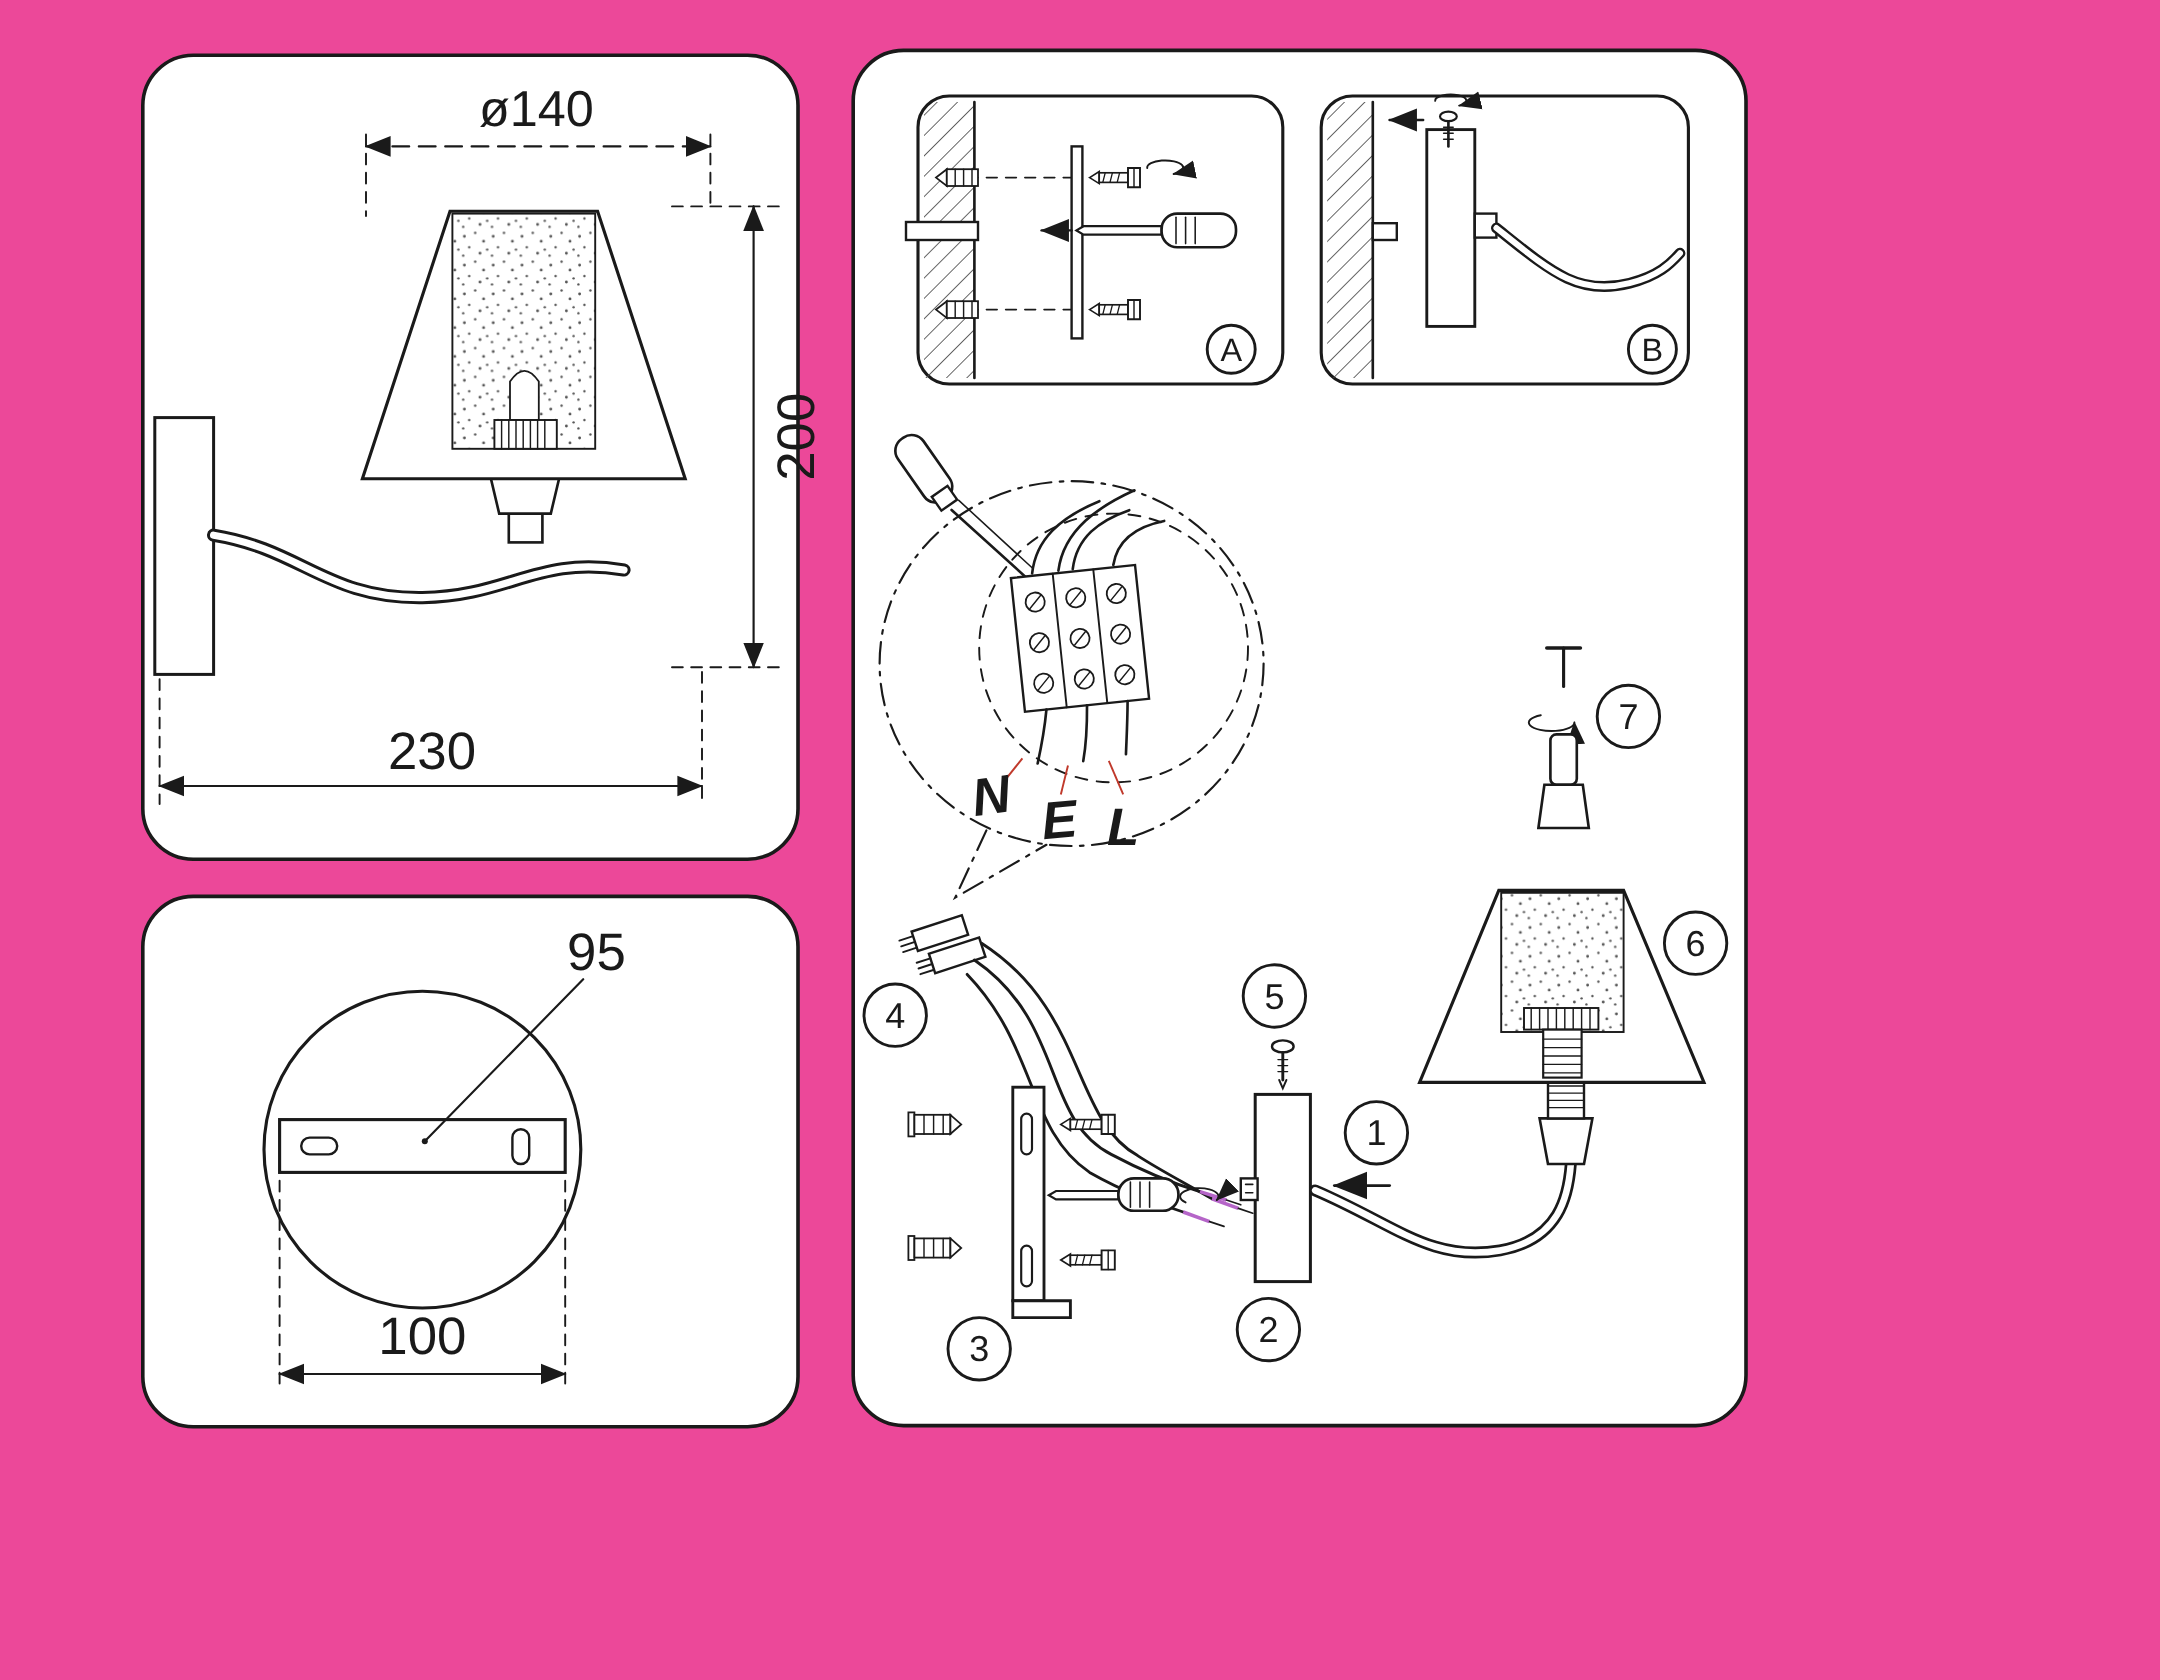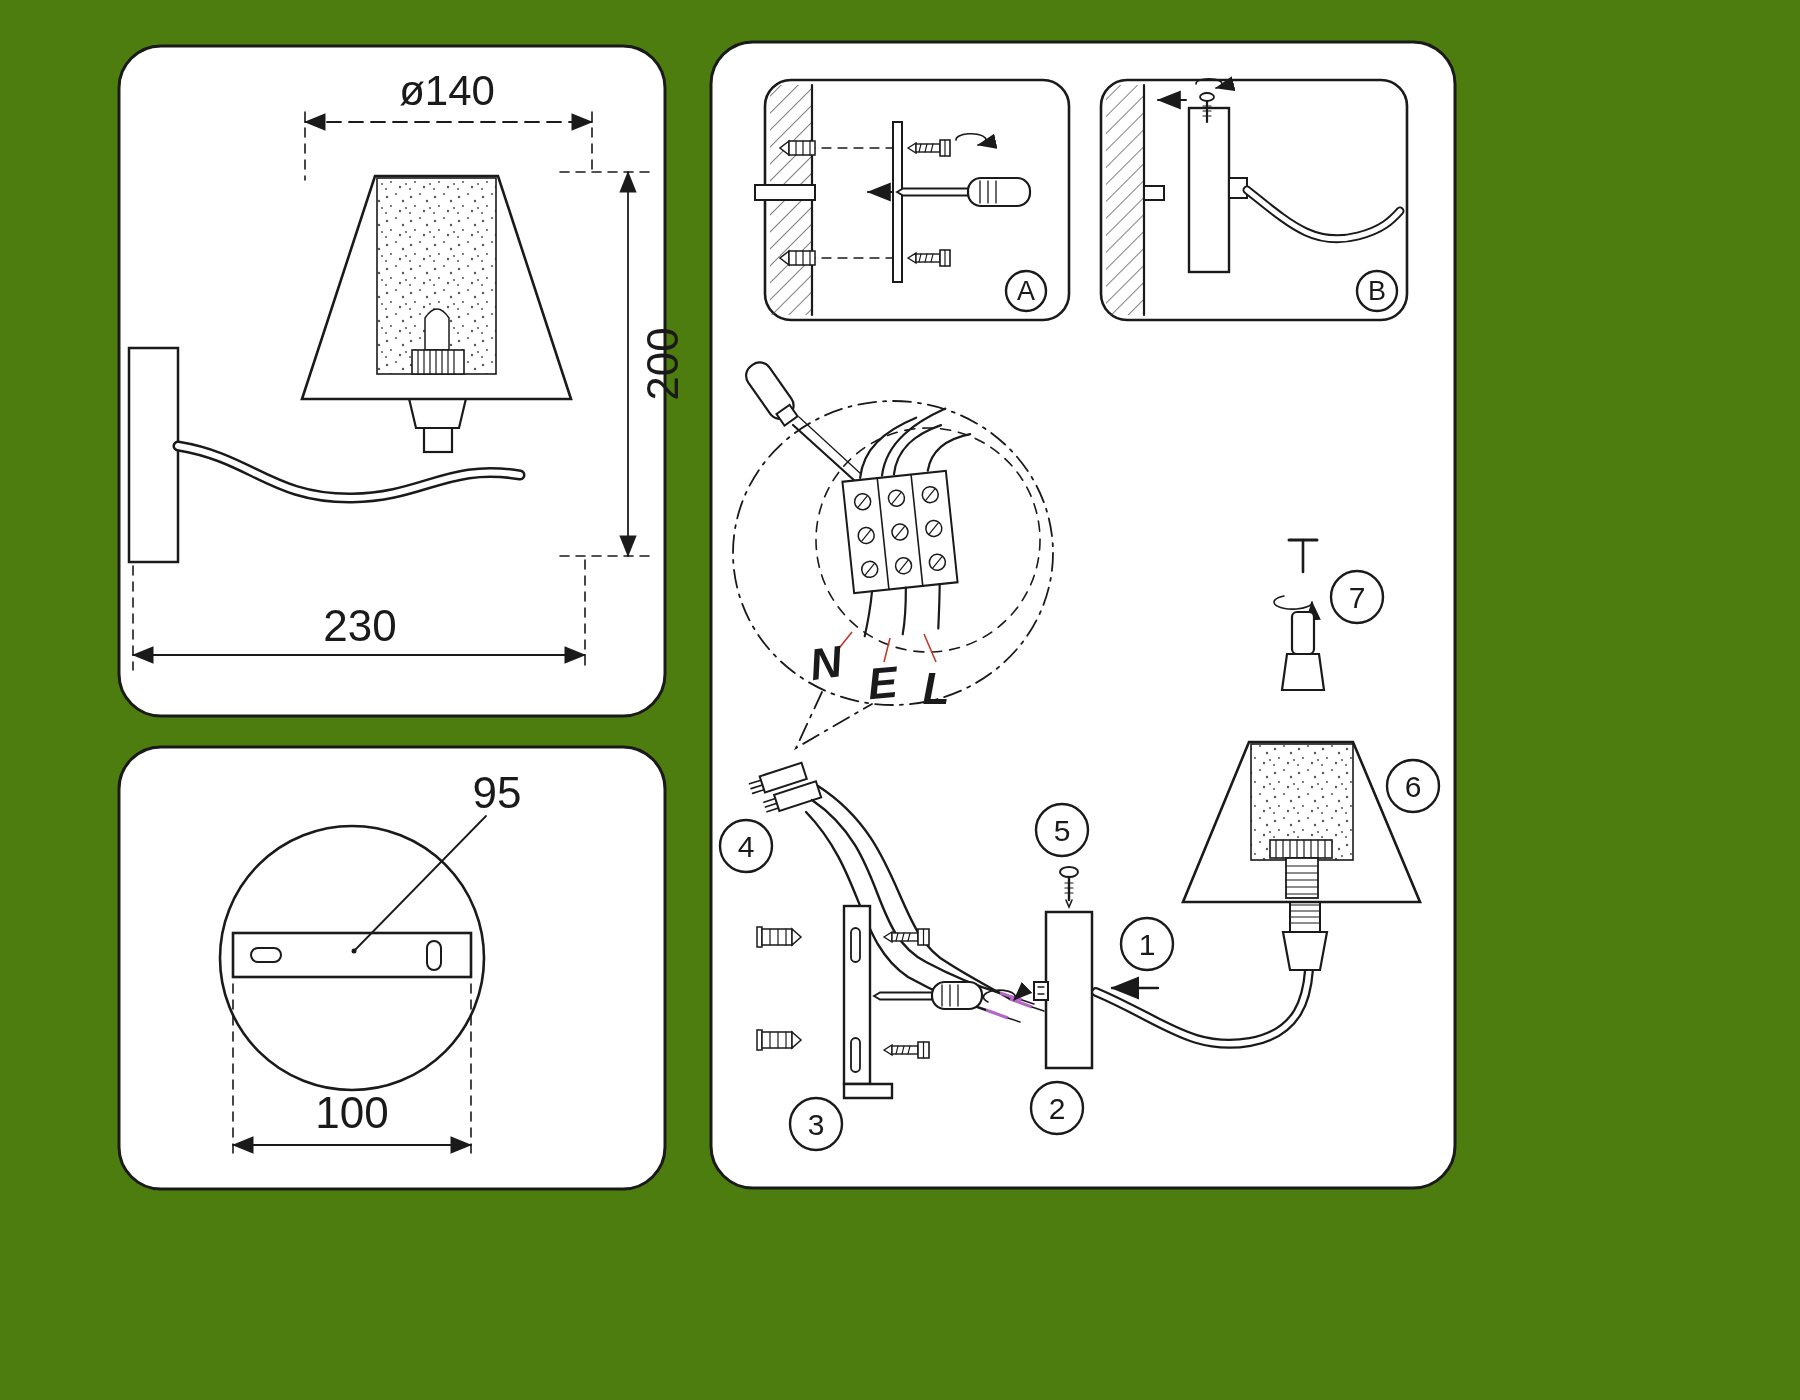--- a/index.html
+++ b/index.html
@@ -1,16 +1,16 @@
 <!DOCTYPE html>
 <html><head>
 <meta charset="utf-8">
 <style>
   html,body{margin:0;padding:0;background:#ffffff;}
-  .stage{position:relative;width:1800px;height:1400px;background:#4d7c0f;overflow:hidden;}
+  .stage{position:relative;width:1800px;height:1400px;background:#ec4899;overflow:hidden;}
   svg{display:block;}
   svg text{font-family:"Liberation Sans","DejaVu Sans",sans-serif;fill:#1a1a1a;}
   .dim{font-size:44px;}
   .dim-small{font-size:42px;}
   .letter{font-size:27px;}
   .stepnum{font-size:30px;}
   .wire-label{font-size:44px;font-weight:bold;font-style:italic;}
   .s{stroke:#1a1a1a;fill:none;stroke-linecap:round;}
   .sf{stroke:#1a1a1a;fill:#ffffff;}
   .dash{stroke-dasharray:9 7;}

